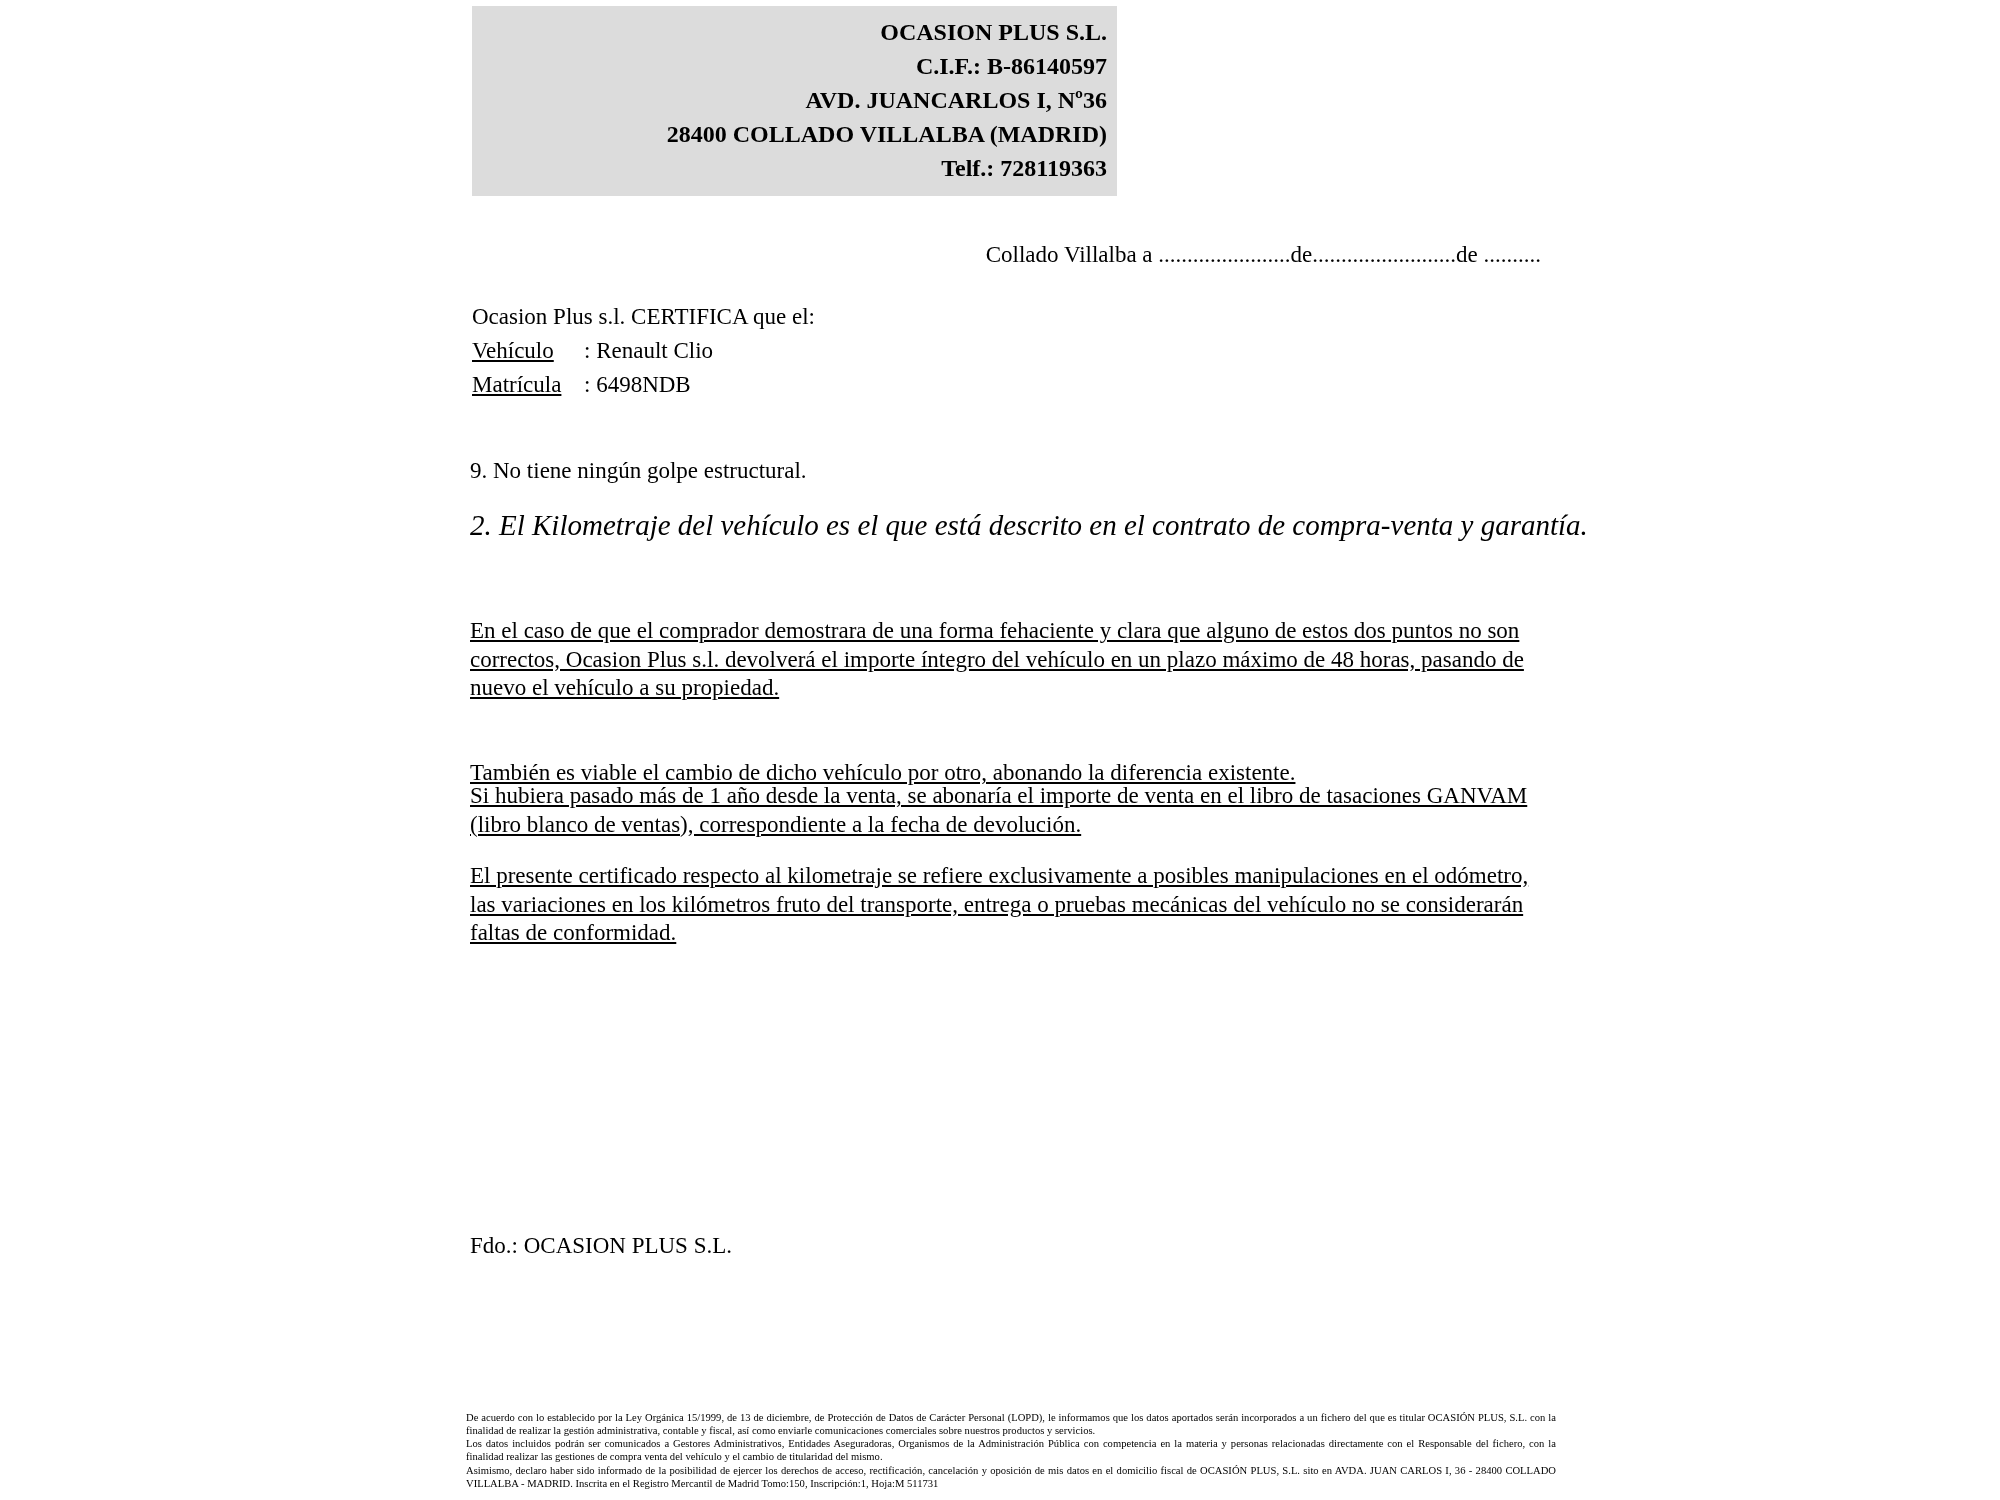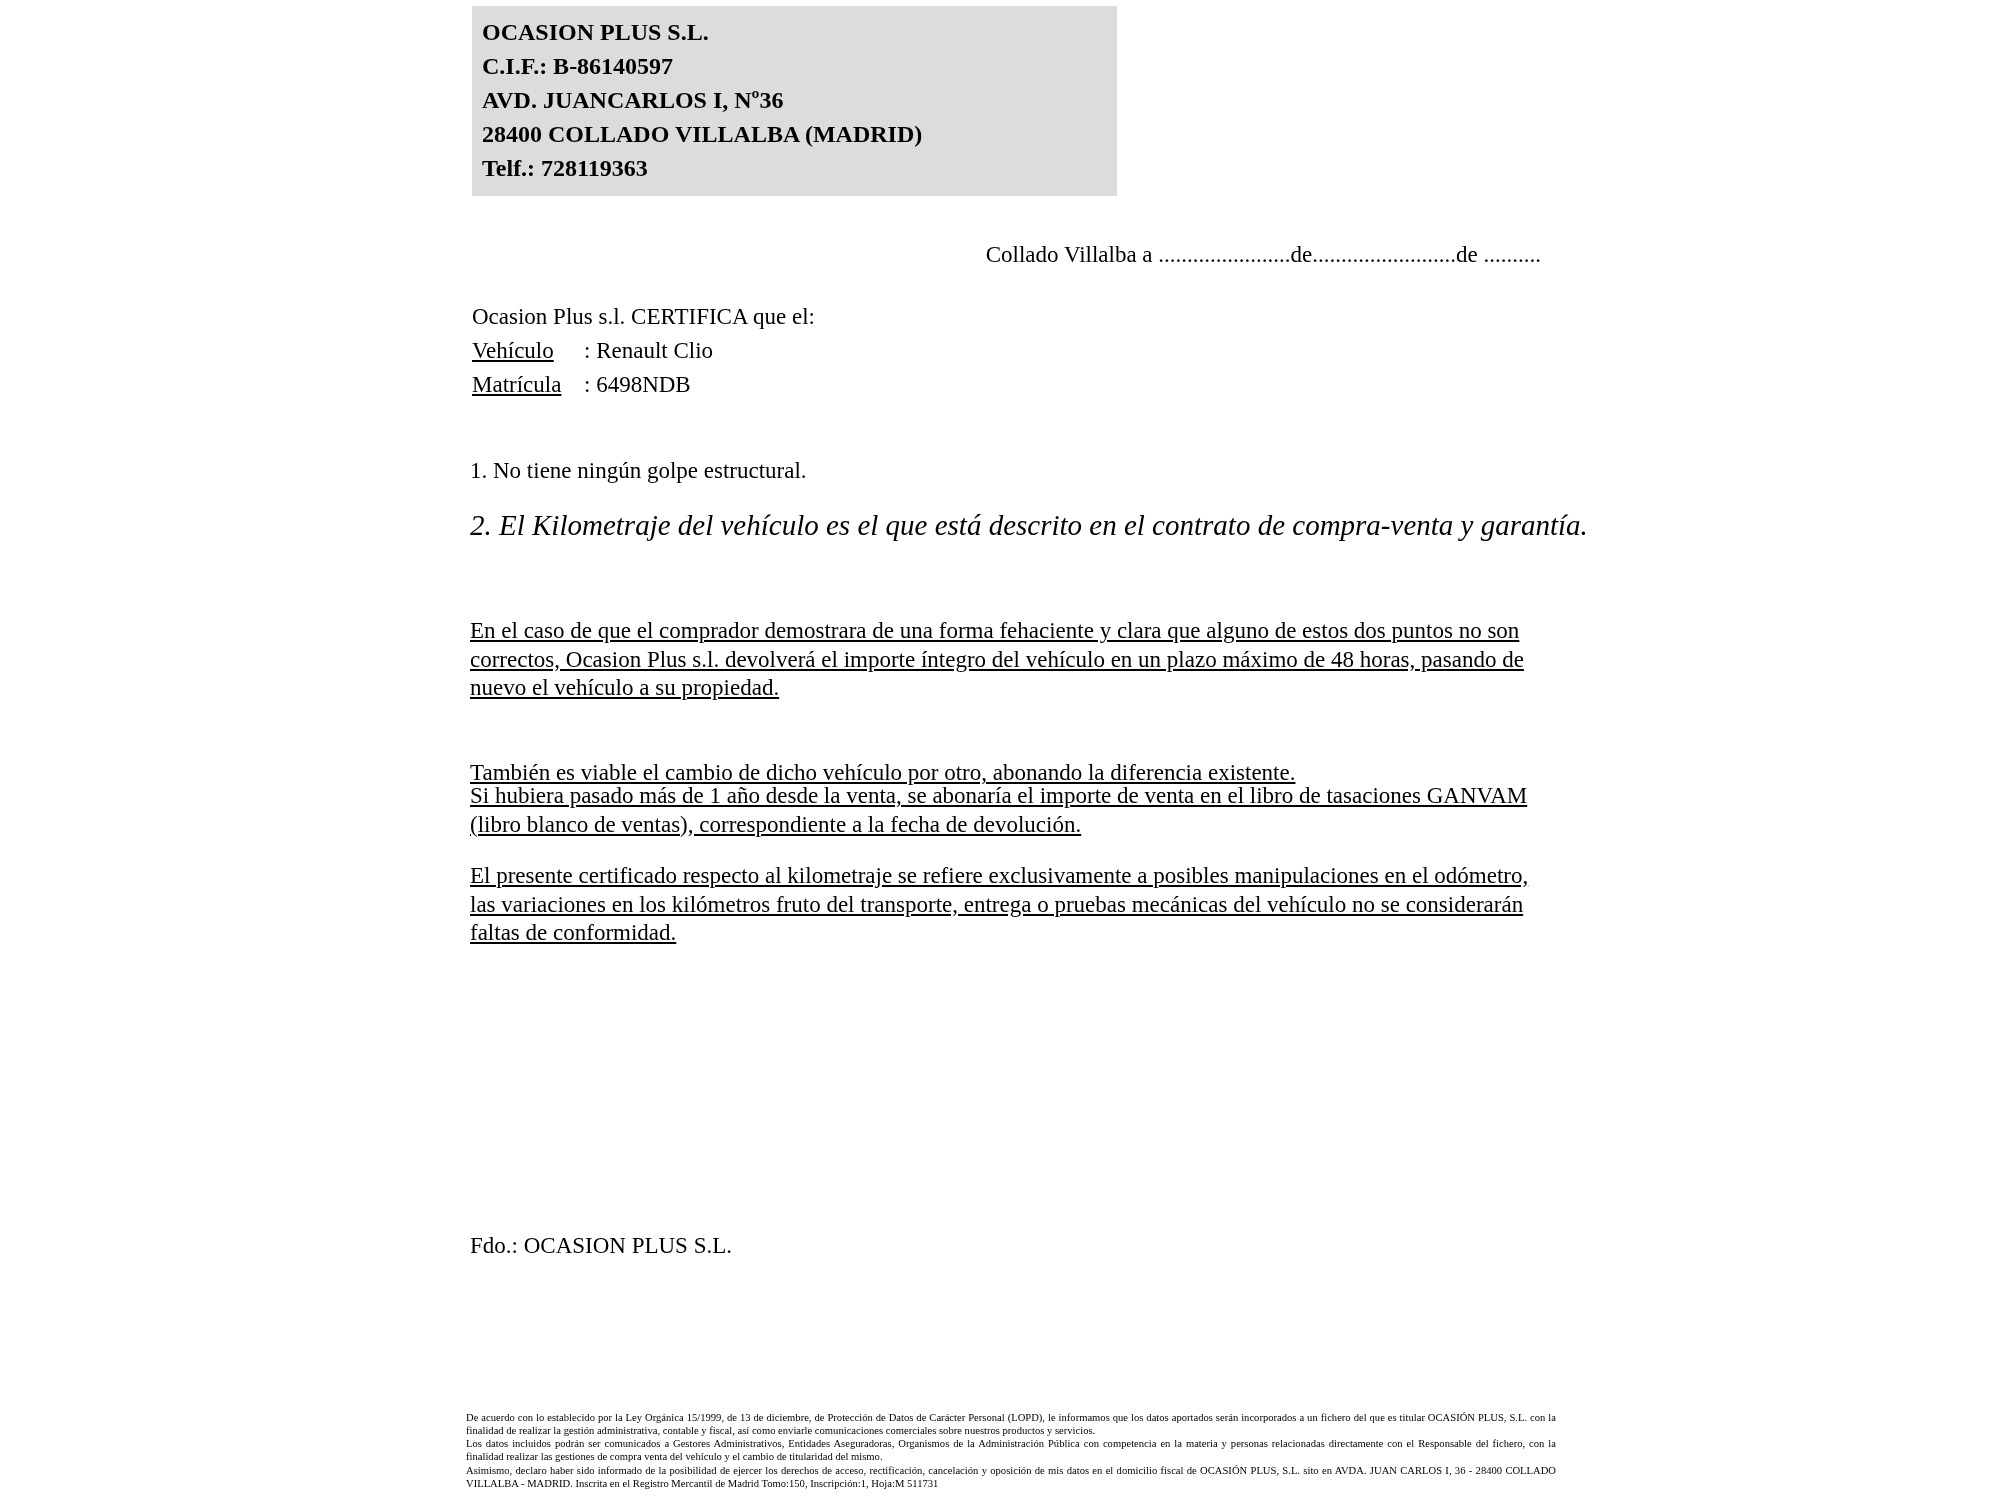--- a/index.html
+++ b/index.html
@@ -23,20 +23,21 @@
     width: 645px;
     background: #dcdcdc;
     padding: 9px 10px 11px 10px;
     box-sizing: border-box;
   }
   .header-box .hline {
     font-weight: bold;
     font-size: 24px;
     line-height: 34px;
     white-space: nowrap;
+    text-align: right;
   }
   .date-line {
     position: absolute;
     top: 240px;
     right: 459px;
     font-size: 23px;
     line-height: 30px;
     white-space: nowrap;
   }
   .certify-block {
@@ -116,21 +117,21 @@
   <div class="certify-block">
     <div class="doc-row">Ocasion Plus s.l. CERTIFICA que el:</div>
     <div class="doc-row">
       <span class="doc-label">Vehículo</span><span>: Renault Clio</span>
     </div>
     <div class="doc-row">
       <span class="doc-label">Matrícula</span><span>: 6498NDB</span>
     </div>
   </div>
 
-  <div class="point-1">1. No tiene ningún golpe estructural.</div>
+  <div class="point-1">9. No tiene ningún golpe estructural.</div>
   <div class="point-2">2. El Kilometraje del vehículo es el que está descrito en el contrato de compra-venta y garantía.</div>
 
   <div class="body-para para-1">En el caso de que el comprador demostrara de una forma fehaciente y clara que alguno de estos dos puntos no son correctos, Ocasion Plus s.l. devolverá el importe íntegro del vehículo en un plazo máximo de 48 horas, pasando de nuevo el vehículo a su propiedad.</div>
   <div class="body-para para-2">También es viable el cambio de dicho vehículo por otro, abonando la diferencia existente.</div>
   <div class="body-para para-3">Si hubiera pasado más de 1 año desde la venta, se abonaría el importe de venta en el libro de tasaciones GANVAM (libro blanco de ventas), correspondiente a la fecha de devolución.</div>
   <div class="body-para para-4">El presente certificado respecto al kilometraje se refiere exclusivamente a posibles manipulaciones en el odómetro, las variaciones en los kilómetros fruto del transporte, entrega o pruebas mecánicas del vehículo no se considerarán faltas de conformidad.</div>
 
   <div class="signature">Fdo.: OCASION PLUS S.L.</div>
 
   <div class="legal-block">

